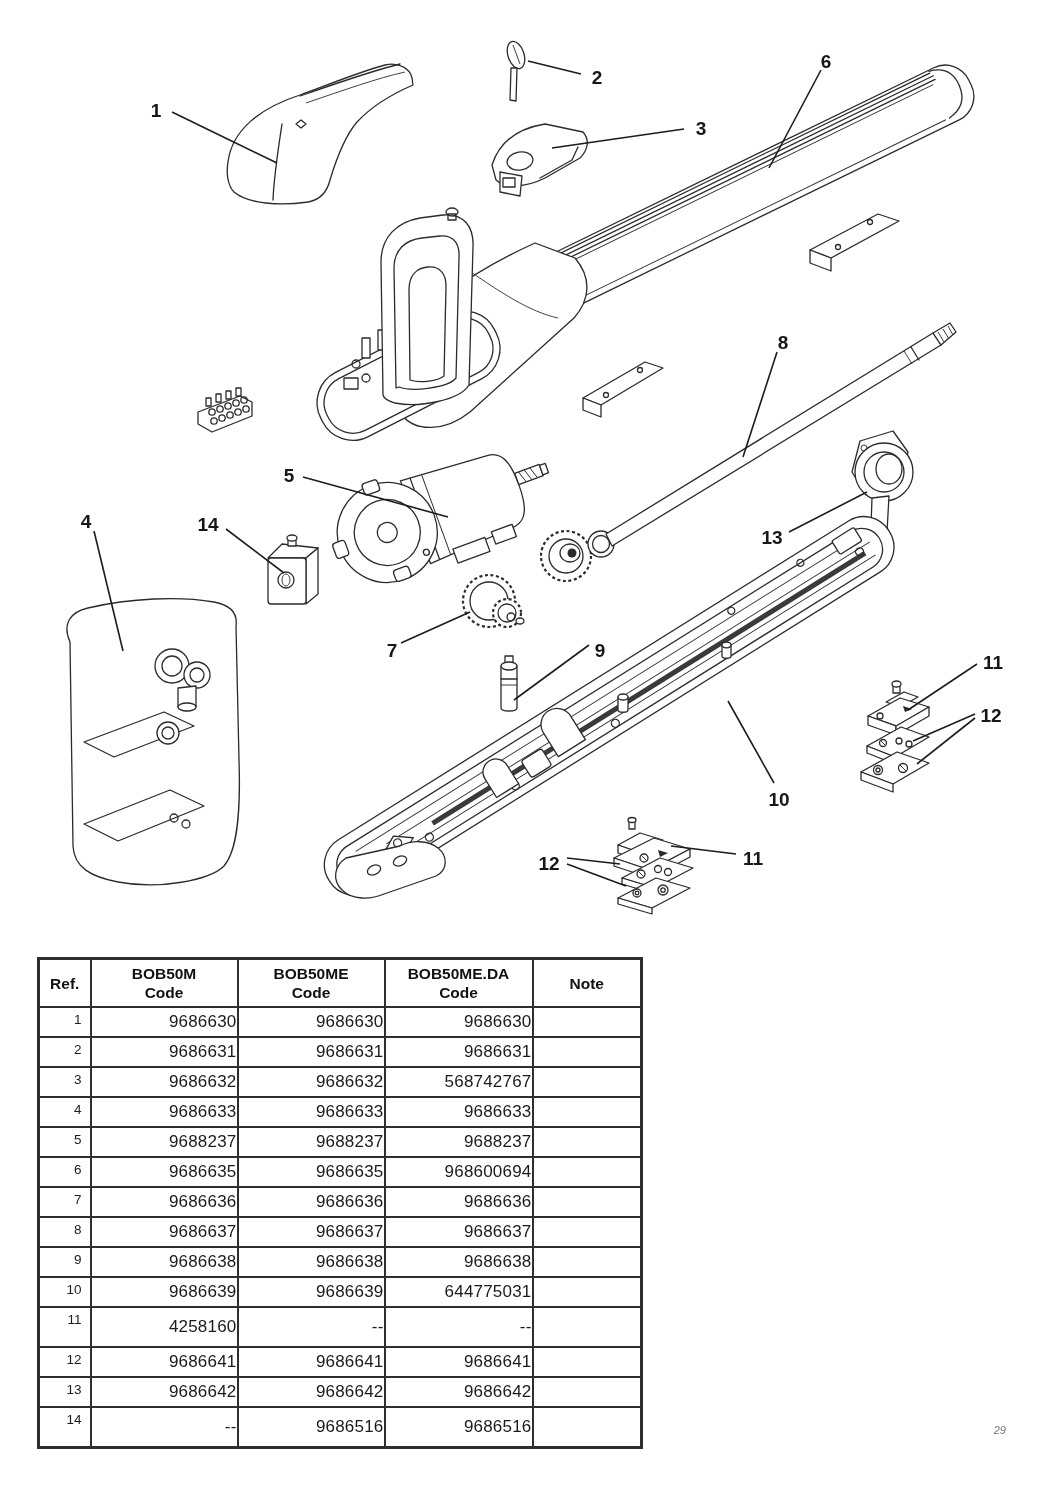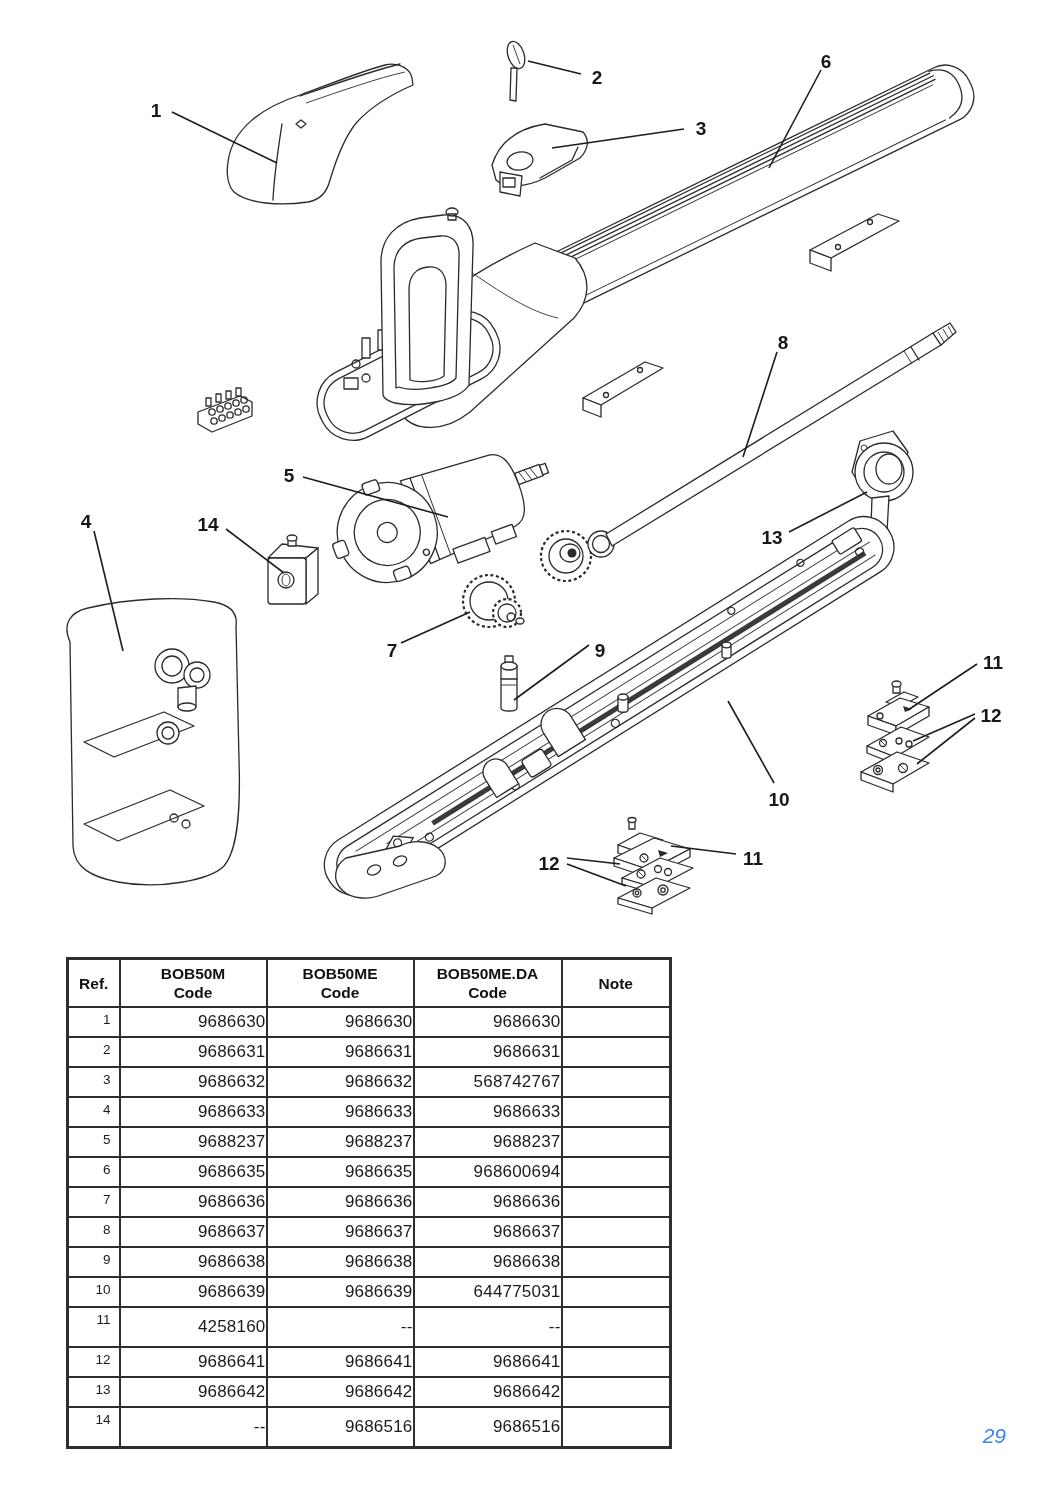--- a/index.html
+++ b/index.html
@@ -9,34 +9,34 @@
   #diagram{position:absolute;left:0;top:0;}
   .ln{fill:none;stroke:#2b2b2b;stroke-width:1.3;stroke-linejoin:round;stroke-linecap:round;}
   .wh{fill:#ffffff;stroke:#2b2b2b;stroke-width:1.3;stroke-linejoin:round;}
   .dk{fill:#2b2b2b;stroke:none;}
   .teeth{fill:#ffffff;stroke:#2b2b2b;stroke-width:2.2;stroke-dasharray:3 2.6;}
   .strip{fill:none;stroke:#3a3a3a;stroke-width:5;}
   .thin{fill:none;stroke:#2b2b2b;stroke-width:0.9;}
   .leader{stroke:#1c1c1c;stroke-width:1.6;fill:none;}
   .callout{font-family:"Liberation Sans",sans-serif;font-size:19px;font-weight:bold;fill:#171717;}
   
-  .parts-table{position:absolute;left:66px;top:957px;border-collapse:collapse;
+  .parts-table{position:absolute;left:37px;top:957px;border-collapse:collapse;
                table-layout:fixed;width:603px;border:3px solid #2e2e2e;}
   .parts-table th,.parts-table td{border:2px solid #2e2e2e;padding:0;}
   .parts-table th{font-size:15.5px;font-weight:bold;color:#111;height:46px;
                   text-align:center;vertical-align:middle;line-height:19px;}
   .parts-table tr.r{height:30px;}
   .parts-table tr.tall{height:40px;}
   td.ref{font-size:13.5px;color:#1b1b1b;text-align:right;vertical-align:top;
          padding:4px 8px 0 0;}
   td.val{font-size:17px;color:#1b1b1b;text-align:right;vertical-align:middle;
          letter-spacing:0.2px;}
   
-  .page-number{position:absolute;top:1424px;right:52px;font-size:21px;
-               font-style:italic;color:#3b82f6;}
+  .page-number{position:absolute;top:1424px;right:52px;font-size:11px;
+               font-style:italic;color:#737373;}
 </style>
 </head>
 <body>
 
 <div class="page">
 
   <svg id="diagram" width="1058" height="940" viewBox="0 0 1058 940" xmlns="http://www.w3.org/2000/svg">
 
     <g transform="translate(553,318) rotate(-26)">
       <rect class="wh" x="0" y="-58" width="478" height="58" rx="26"></rect>

